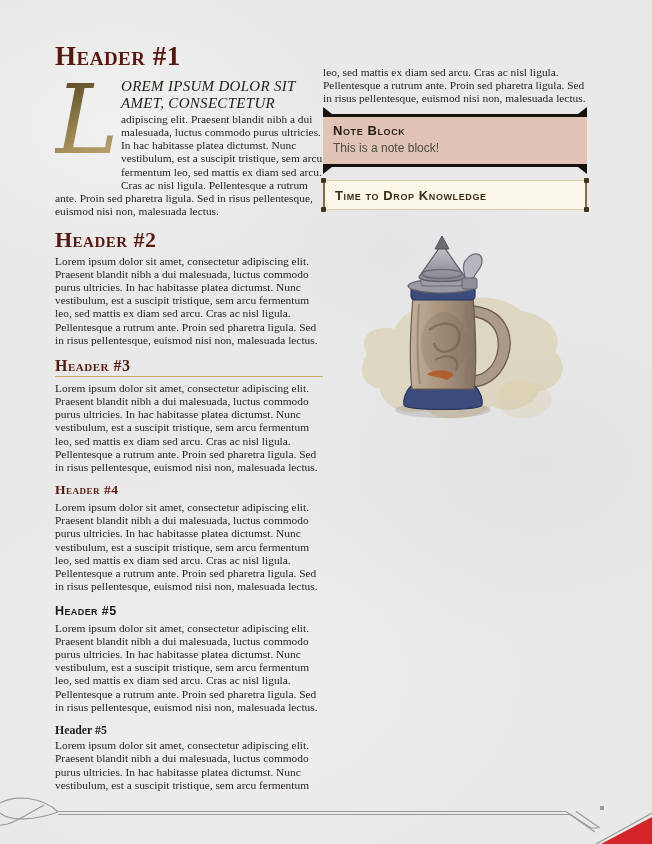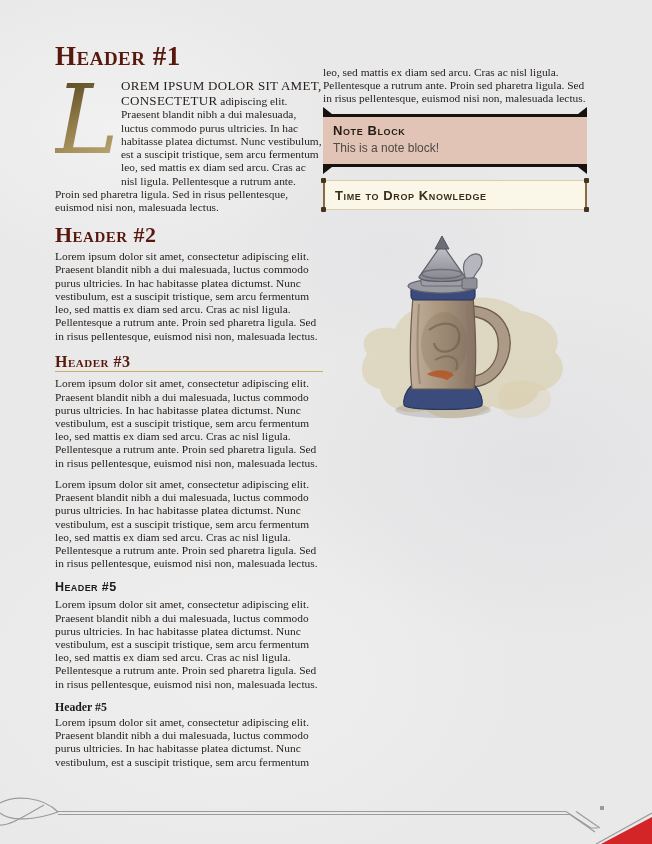--- a/index.html
+++ b/index.html
@@ -53,21 +53,21 @@
     float: left;
     font-family: "DejaVu Serif", serif;
     font-style: italic;
     font-size: 96px; line-height: 0.82;
     width: 60px; height: 100px;
     margin: 3px 6px 0 0;
     background: linear-gradient(155deg, #5e4d26 5%, #97824e 45%, #c3b07c 90%);
     -webkit-background-clip: text; background-clip: text;
     color: transparent;
   }
-  .lead-in { font-variant: small-caps; font-size: 13px; letter-spacing: 0.3px; font-weight: 500; }
+  .lead-in { font-variant: small-caps; font-size: 15px; letter-spacing: 0.3px; font-weight: 500; font-style: italic; }
 
   
   .note-block {
     position: relative;
     margin: 7px 0 13px;
     background: #e2c4b6;
     border-top: 3px solid #17120e;
     border-bottom: 3px solid #17120e;
     padding: 6px 10px 8px;
   }
@@ -120,20 +120,21 @@
       <p class="body">
         <span class="dropcap">L</span><span class="lead-in">OREM IPSUM DOLOR SIT AMET, CONSECTETUR</span><span> adipiscing elit. Praesent blandit nibh a dui malesuada, luctus commodo purus ultricies. In hac habitasse platea dictumst. Nunc vestibulum, est a suscipit tristique, sem arcu fermentum leo, sed mattis ex diam sed arcu. Cras ac nisl ligula. Pellentesque a rutrum ante. Proin sed pharetra ligula. Sed in risus pellentesque, euismod nisi non, malesuada lectus.</span>
       </p>
 
       <h2 class="brew">Header #2</h2>
       <p class="body">Lorem ipsum dolor sit amet, consectetur adipiscing elit. Praesent blandit nibh a dui malesuada, luctus commodo purus ultricies. In hac habitasse platea dictumst. Nunc vestibulum, est a suscipit tristique, sem arcu fermentum leo, sed mattis ex diam sed arcu. Cras ac nisl ligula. Pellentesque a rutrum ante. Proin sed pharetra ligula. Sed in risus pellentesque, euismod nisi non, malesuada lectus.</p>
 
       <h3 class="brew">Header #3</h3>
       <p class="body">Lorem ipsum dolor sit amet, consectetur adipiscing elit. Praesent blandit nibh a dui malesuada, luctus commodo purus ultricies. In hac habitasse platea dictumst. Nunc vestibulum, est a suscipit tristique, sem arcu fermentum leo, sed mattis ex diam sed arcu. Cras ac nisl ligula. Pellentesque a rutrum ante. Proin sed pharetra ligula. Sed in risus pellentesque, euismod nisi non, malesuada lectus.</p>
 
+      <h4 class="brew">Header #4</h4>
       <p class="body">Lorem ipsum dolor sit amet, consectetur adipiscing elit. Praesent blandit nibh a dui malesuada, luctus commodo purus ultricies. In hac habitasse platea dictumst. Nunc vestibulum, est a suscipit tristique, sem arcu fermentum leo, sed mattis ex diam sed arcu. Cras ac nisl ligula. Pellentesque a rutrum ante. Proin sed pharetra ligula. Sed in risus pellentesque, euismod nisi non, malesuada lectus.</p>
 
       <h5 class="brew">Header #5</h5>
       <p class="body">Lorem ipsum dolor sit amet, consectetur adipiscing elit. Praesent blandit nibh a dui malesuada, luctus commodo purus ultricies. In hac habitasse platea dictumst. Nunc vestibulum, est a suscipit tristique, sem arcu fermentum leo, sed mattis ex diam sed arcu. Cras ac nisl ligula. Pellentesque a rutrum ante. Proin sed pharetra ligula. Sed in risus pellentesque, euismod nisi non, malesuada lectus.</p>
 
       <div class="h5-bold">Header #5</div>
       <p class="body">Lorem ipsum dolor sit amet, consectetur adipiscing elit. Praesent blandit nibh a dui malesuada, luctus commodo purus ultricies. In hac habitasse platea dictumst. Nunc vestibulum, est a suscipit tristique, sem arcu fermentum</p>
     </div>
 
     <div class="col right">

